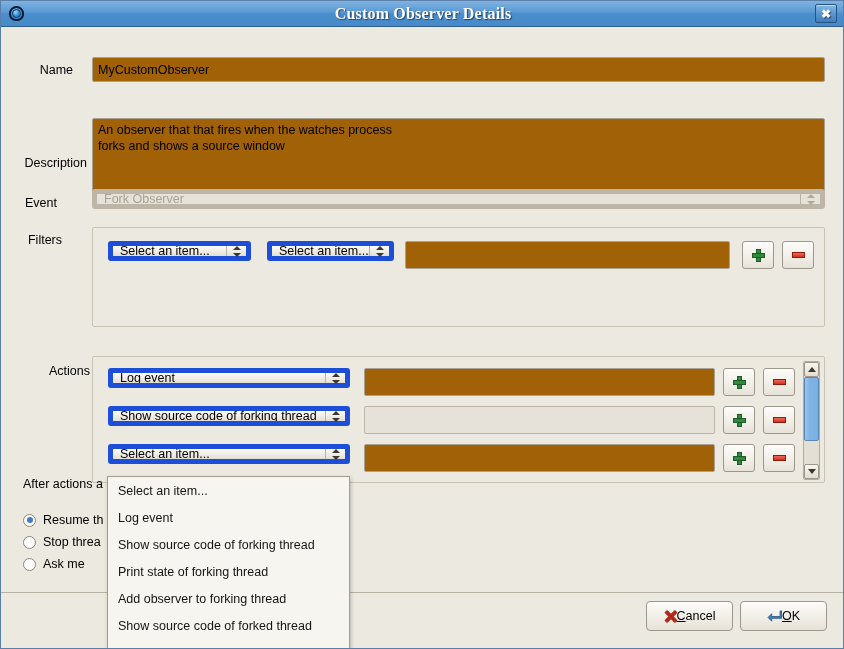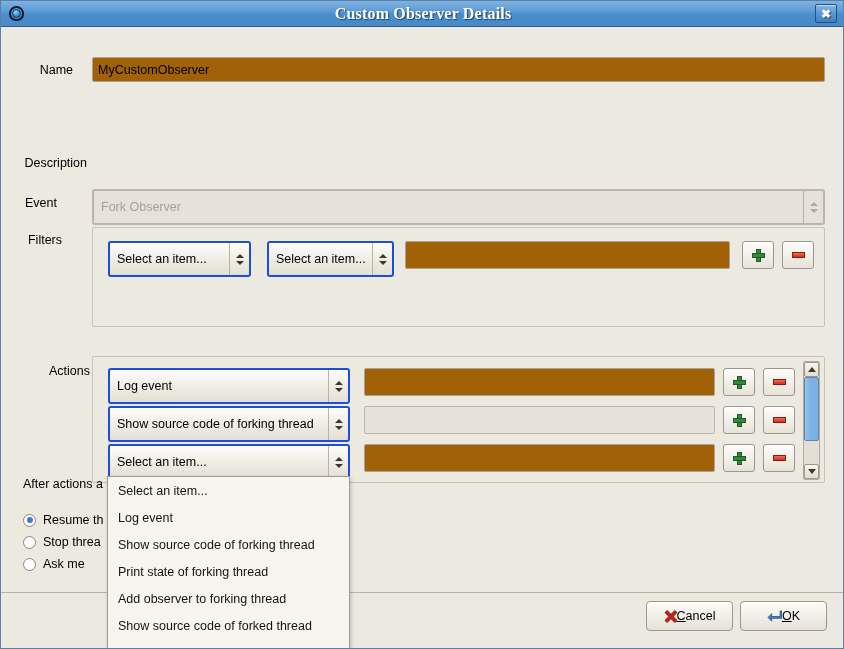--- a/index.html
+++ b/index.html
@@ -125,23 +125,23 @@
   textarea.field {
     resize: none;
     line-height: 16px;
     padding: 3px 5px;
   }
 
   
   .combo {
     position: absolute;
     box-sizing: border-box;
-    height: 36px;
+    height: 20px;
     background: linear-gradient(to bottom, #fdfcfa 0%, #efece4 55%, #e3dfd4 100%);
-    border: 2px solid #1d4ed8;
+    border: 5px solid #1d4ed8;
     border-radius: 3px;
     display: flex;
     align-items: stretch;
     cursor: pointer;
     box-shadow: inset 0 1px 0 #ffffff;
   }
   .combo .combo-text {
     flex: 1;
     display: flex;
     align-items: center;
@@ -375,20 +375,22 @@
     <div id="window-title">Custom Observer Details</div>
     <div id="close-button">✖</div>
   </div>
 
   <div id="content">
 
     <div class="lbl" style="left:0px; top:36px; width:72px;">Name</div>
     <input class="field" type="text" style="left: 91px; top: 30px; width: 733px; height: 25px;" value="MyCustomObserver">
 
     <div class="lbl" style="left:0px; top:129px; width:86px;">Description</div>
+    <textarea class="field" style="left: 91px; top: 91px; width: 733px; height: 85px;">An observer that that fires when the watches process
+forks and shows a source window</textarea>
 
     <div class="lbl" style="left:0px; top:169px; width:56px;">Event</div>
     <div class="combo disabled" style="left:91px; top:162px; width:733px;">
       <div class="combo-text">Fork Observer</div>
       <div class="spin">
         <div class="tri-up" style="border-bottom-color:#b0a99c;"></div>
         <div class="tri-down" style="border-top-color:#b0a99c;"></div>
       </div>
     </div>
 

